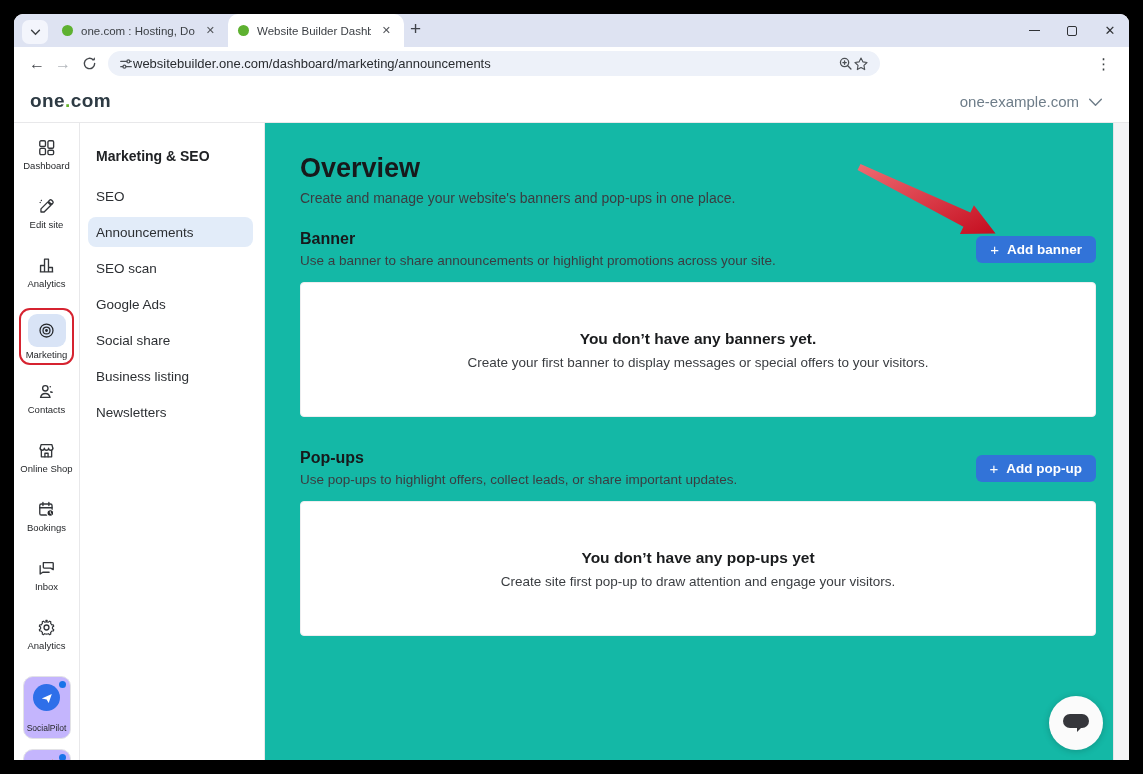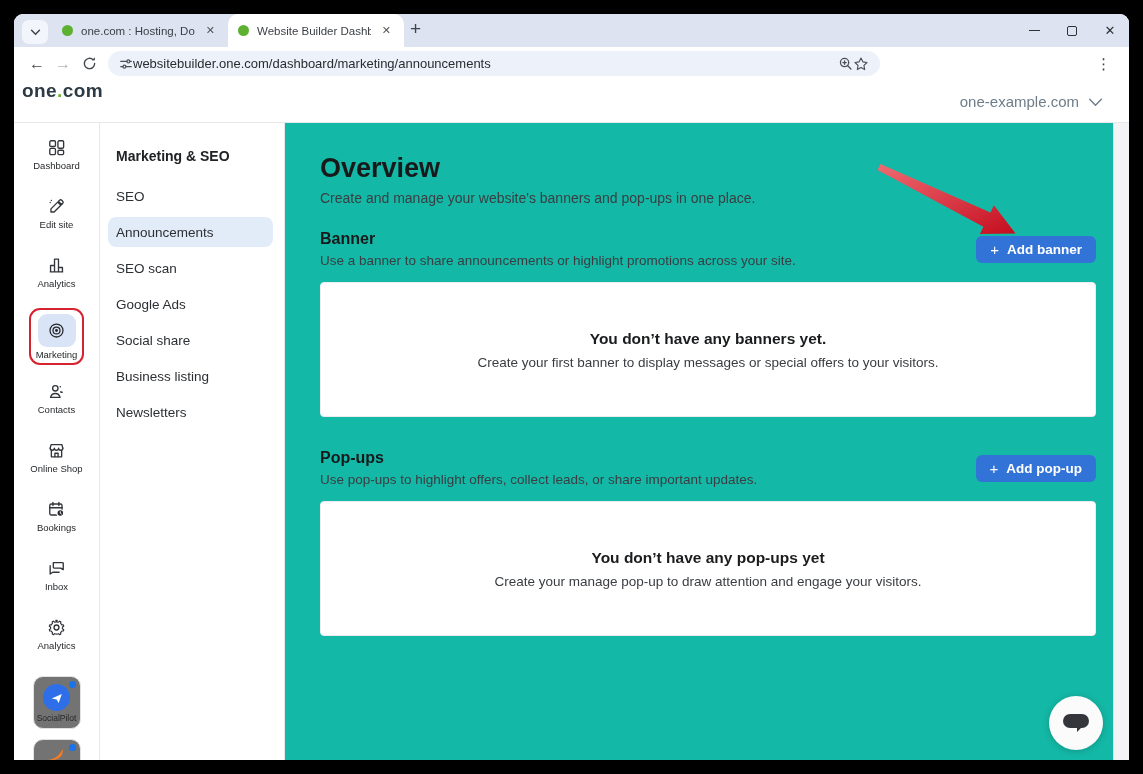--- a/index.html
+++ b/index.html
@@ -32,38 +32,38 @@
             font-size:16px; color:#45484d; cursor:pointer; }
   .navbtn.disabled { color:#b2b6bb; }
   .addressbar { width:772px; height:25px; margin-left:6px; background:#edf1f9; border-radius:13px;
                 display:flex; align-items:center; padding:0 11px; }
   .url { font-size:13px; color:#292c30; flex:1; white-space:nowrap; overflow:hidden; }
   .pill-icon { display:grid; place-items:center; cursor:pointer; }
   .menu3 { margin-left:auto; border:none; background:none; font-size:15px; color:#3c4043; cursor:pointer; padding:0 8px; }
 
   
   .appheader { height:43px; background:#fff; border-bottom:1px solid #e8e8ea; display:flex;
-               padding:0 26px 0 8px; flex:0 0 auto; }
+               align-items:center; padding:0 26px 0 16px; flex:0 0 auto; }
   .logo { font-size:19px; font-weight:700; color:#2d3a43; letter-spacing:.4px; }
   .logo .dot { color:#67b32d; }
   .domain { margin-left:auto; display:flex; align-items:center; gap:9px; color:#6e7d89; font-size:15px; cursor:pointer; }
 
   
   .appbody { flex:1; display:flex; min-height:0; }
 
-  .rail { width:86px; border-right:1px solid #e8e8ea; background:#fff; display:flex; flex-direction:column;
+  .rail { width:66px; border-right:1px solid #e8e8ea; background:#fff; display:flex; flex-direction:column;
           align-items:center; padding-top:14px; overflow:hidden; flex:0 0 auto; }
   .rail-item { display:flex; flex-direction:column; align-items:center; gap:3px; margin-bottom:25px; cursor:pointer; }
   .rail-label { font-size:9.5px; color:#26282b; white-space:nowrap; }
   .rail-icon { height:20px; display:grid; place-items:center; }
   .rail-item.marketing { border:2.5px solid #d62330; border-radius:11px; padding:4px 5px 3px;
                          margin-top:-6px; margin-bottom:16px; gap:2px; }
   .icon-pill { width:38px; height:33px; background:#d9e4f6; border-radius:9px; display:grid; place-items:center; }
-  .appcard { width:48px; border:1px solid #e2e2e6; border-radius:10px; background:#737373; position:relative;
-             display:flex; flex-direction:column; align-items:center; gap:2px; padding:7px 2px 5px;
+  .appcard { width:48px; border:1px solid #e2e2e6; border-radius:10px; background:#c4b5fd; position:relative;
+             display:flex; flex-direction:column; align-items:center; gap:12px; padding:7px 2px 5px;
              margin-bottom:10px; cursor:pointer; }
   .appcard .rail-label { font-size:8.5px; }
   .notif-dot { position:absolute; top:4px; right:4px; width:7px; height:7px; border-radius:50%; background:#1a73e8; }
   .sp-circle { width:27px; height:27px; border-radius:50%; background:#2e6fe9; display:grid; place-items:center; }
 
   .subnav { width:185px; border-right:1px solid #e8e8ea; background:#fff; padding-top:25px; flex:0 0 auto; }
   .subnav-header { font-size:14px; font-weight:700; color:#202225; padding-left:16px; margin-bottom:17px; }
   .subnav-item { height:30px; display:flex; align-items:center; font-size:13.5px; color:#2c2f33;
                  margin:0 11px 6px 8px; padding-left:8px; border-radius:8px; cursor:pointer; }
   .subnav-item.active { background:#e2ecf9; }
@@ -324,21 +324,21 @@
           <div class="section-title">Pop-ups</div>
           <div class="section-desc">Use pop-ups to highlight offers, collect leads, or share important updates.</div>
         </div>
         <button class="btn">
           <span class="plus">+</span>
           <span>Add pop-up</span>
         </button>
       </div>
       <div class="empty-card">
         <div class="empty-title">You don’t have any pop-ups yet</div>
-        <div class="empty-text">Create your manage pop-up to draw attention and engage your visitors.</div>
+        <div class="empty-text">Create site first pop-up to draw attention and engage your visitors.</div>
       </div>
 
       <svg class="anno-arrow" width="160" height="90" viewBox="0 0 160 90">
         <defs>
           <linearGradient id="redgrad" x1="0" y1="0" x2="1" y2="1">
             <stop offset="0" stop-color="#ee6b72"></stop>
             <stop offset="1" stop-color="#c50d1f"></stop>
           </linearGradient>
         </defs>
         <polygon points="7.5,2.9 117.4,51.4 120.9,44.2 142.6,72.6 106.9,73 110.4,65.8 4.5,9.1" fill="url(#redgrad)"></polygon>

